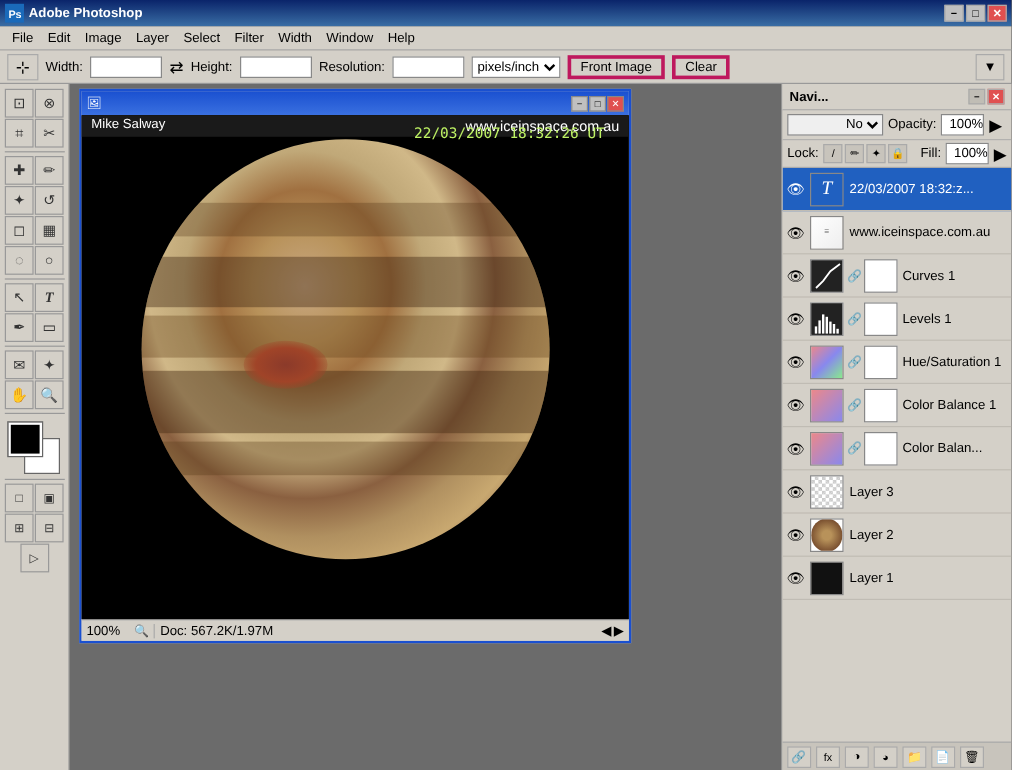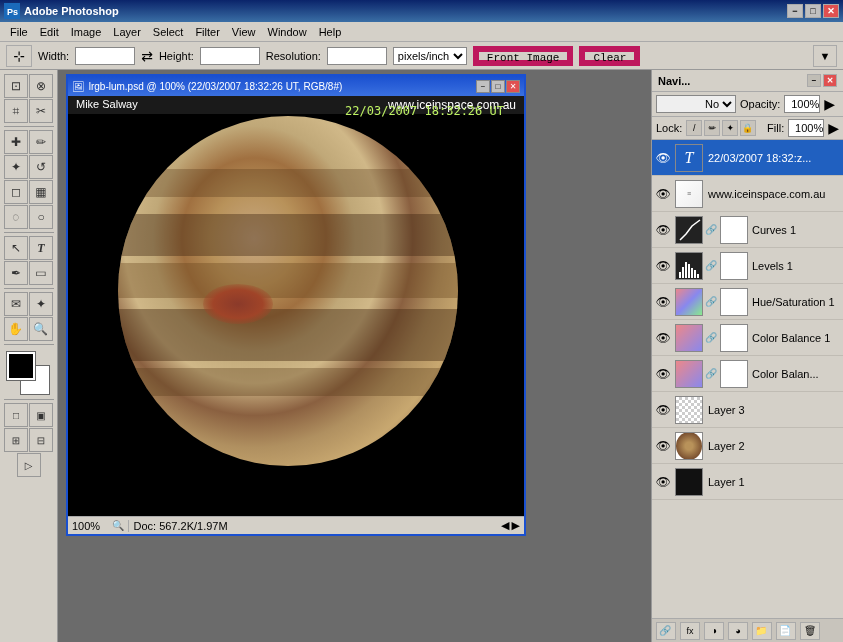--- a/index.html
+++ b/index.html
@@ -59,22 +59,22 @@
       width: 60px; height: 18px;
       background: white; border: 1px solid #888;
       font-size: 11px; padding: 0 2px;
     }
     .options-select {
       height: 18px; font-size: 11px;
       border: 1px solid #888; background: white;
     }
     .options-btn {
       height: 20px; padding: 0 8px;
-      background: #d4d0c8; border: 6px solid #be185d;
-      font-size: 11px; cursor: pointer; font-family: Liberation Mono, monospace;
+      background: #d4d0c8; border: 3px solid #be185d;
+      font-size: 11px; cursor: pointer;
     }
 
     
     #main-area {
       display: flex;
       height: calc(642px - 22px - 20px - 28px);
     }
 
     
     #toolbar {
@@ -426,21 +426,21 @@
   </div>
 </div>
 
 <div id="menu-bar">
   <span class="menu-item">File</span>
   <span class="menu-item">Edit</span>
   <span class="menu-item">Image</span>
   <span class="menu-item">Layer</span>
   <span class="menu-item">Select</span>
   <span class="menu-item">Filter</span>
-  <span class="menu-item">View</span>
+  <span class="menu-item">Width</span>
   <span class="menu-item">Window</span>
   <span class="menu-item">Help</span>
 </div>
 
 <div id="options-bar">
   <div style="width:26px;height:22px;background:#d4d0c8;border:1px solid #aaa;display:flex;align-items:center;justify-content:center;font-size:14px;">⊹</div>
   <span class="options-label">Width:</span>
   <input class="options-input" type="text" value="" style="">
   <span style="font-size:14px;">⇄</span>
   <span class="options-label">Height:</span>
@@ -520,21 +520,20 @@
     <div class="tool-row">
       <div class="tool-btn" style="font-size:10px;">▷</div>
     </div>
   </div>
 
   <div id="canvas-area">
 
     <div id="doc-window">
       <div id="doc-titlebar">
         <span style="font-size:10px;margin-right:4px;">🖼</span>
-        <span style="font-size:10px;">lrgb-lum.psd @ 100% (22/03/2007 18:32:26 UT, RGB/8#)</span>
         <div class="doc-win-btns">
           <span class="doc-win-btn">−</span>
           <span class="doc-win-btn">□</span>
           <span class="doc-win-btn close">✕</span>
         </div>
       </div>
 
       <div id="doc-canvas">
         <div id="jupiter-bg">
 

